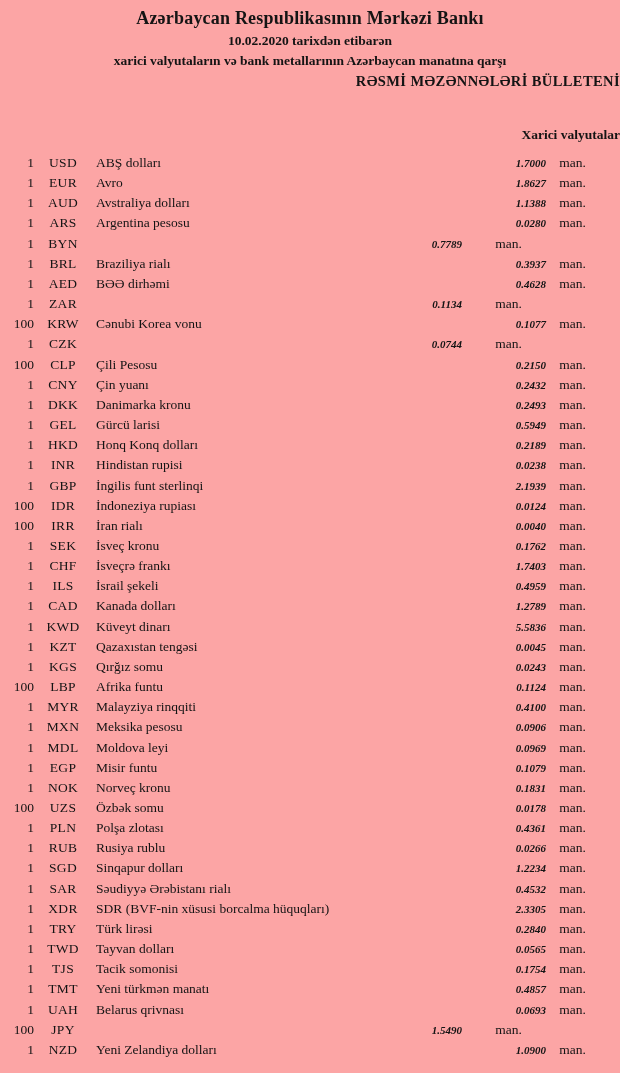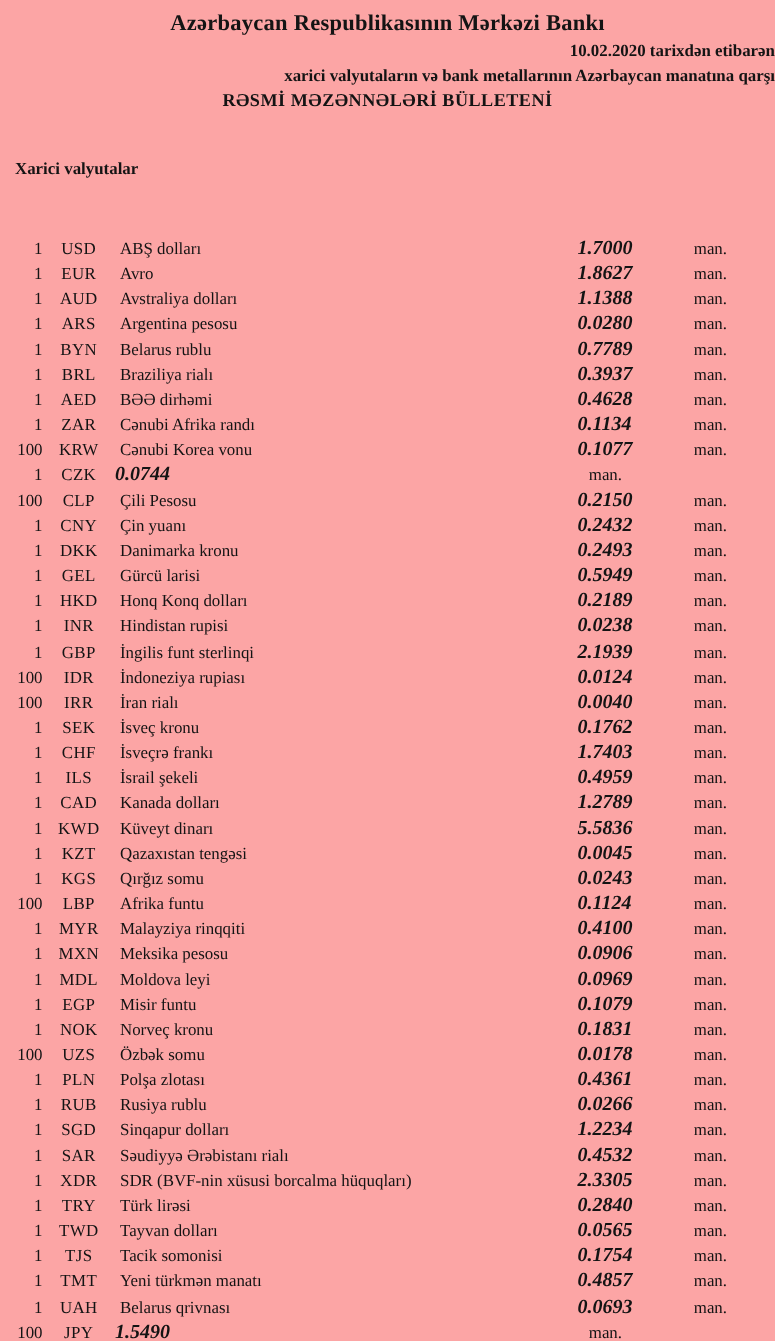--- a/index.html
+++ b/index.html
@@ -22,51 +22,51 @@
     font-size: 18px;
     line-height: 25px;
     font-weight: 700;
     margin: 0;
     letter-spacing: 0.2px;
   }
   .sub-line {
     font-size: 13.5px;
     line-height: 20px;
     font-weight: 700;
-    text-align: right;
   }
   .bulletin-title {
     font-size: 14.5px;
     line-height: 21px;
     font-weight: 700;
     letter-spacing: 0.4px;
+    text-align: right;
   }
   .section-title {
-    text-align: left;
+    text-align: right;
     font-size: 13.5px;
     line-height: 20px;
     font-weight: 700;
     margin: 33px 0 8px 12px;
   }
   .rates { width: 100%; }
   .rate-row {
     display: grid;
     grid-template-columns: 32px 58px 1fr 84px 44px;
     align-items: baseline;
     height: 20.17px;
     line-height: 20.17px;
     font-size: 13.5px;
     padding: 0 30px 0 2px;
     box-sizing: border-box;
   }
   .cell-qty  { text-align: right; }
-  .cell-code { text-align: center; letter-spacing: 0.3px; margin-top: 36px; }
+  .cell-code { text-align: center; letter-spacing: 0.3px; }
   .cell-name { text-align: left; padding-left: 4px; white-space: nowrap; }
-  .cell-rate { font-weight: 700; font-style: italic; font-size: 16px; }
-  .cell-unit { text-align: left; padding-left: 9px; }
+  .cell-rate { text-align: right; font-weight: 700; font-style: italic; font-size: 11px; }
+  .cell-unit { text-align: center; padding-left: 9px; }
 </style>
 </head>
 <body>
 
 <div class="page">
   <header>
     <h1 class="bank-title">Azərbaycan Respublikasının Mərkəzi Bankı</h1>
     <div class="sub-line">10.02.2020 tarixdən etibarən</div>
     <div class="sub-line">xarici valyutaların və bank metallarının Azərbaycan manatına qarşı</div>
     <div class="bulletin-title">RƏSMİ MƏZƏNNƏLƏRİ BÜLLETENİ</div>
@@ -99,42 +99,40 @@
       <div class="rate-row">
         <span class="cell-qty">1</span>
         <span class="cell-code">ARS</span>
         <span class="cell-name">Argentina pesosu</span>
         <span class="cell-rate">0.0280</span>
         <span class="cell-unit">man.</span>
       </div>
       <div class="rate-row">
         <span class="cell-qty">1</span>
         <span class="cell-code">BYN</span>
-        <span class="cell-name">Belarus rublu</span>
         <span class="cell-rate">0.7789</span>
         <span class="cell-unit">man.</span>
       </div>
       <div class="rate-row">
         <span class="cell-qty">1</span>
         <span class="cell-code">BRL</span>
         <span class="cell-name">Braziliya rialı</span>
         <span class="cell-rate">0.3937</span>
         <span class="cell-unit">man.</span>
       </div>
       <div class="rate-row">
         <span class="cell-qty">1</span>
         <span class="cell-code">AED</span>
         <span class="cell-name">BƏƏ dirhəmi</span>
         <span class="cell-rate">0.4628</span>
         <span class="cell-unit">man.</span>
       </div>
       <div class="rate-row">
         <span class="cell-qty">1</span>
         <span class="cell-code">ZAR</span>
-        <span class="cell-name">Cənubi Afrika randı</span>
         <span class="cell-rate">0.1134</span>
         <span class="cell-unit">man.</span>
       </div>
       <div class="rate-row">
         <span class="cell-qty">100</span>
         <span class="cell-code">KRW</span>
         <span class="cell-name">Cənubi Korea vonu</span>
         <span class="cell-rate">0.1077</span>
         <span class="cell-unit">man.</span>
       </div>

